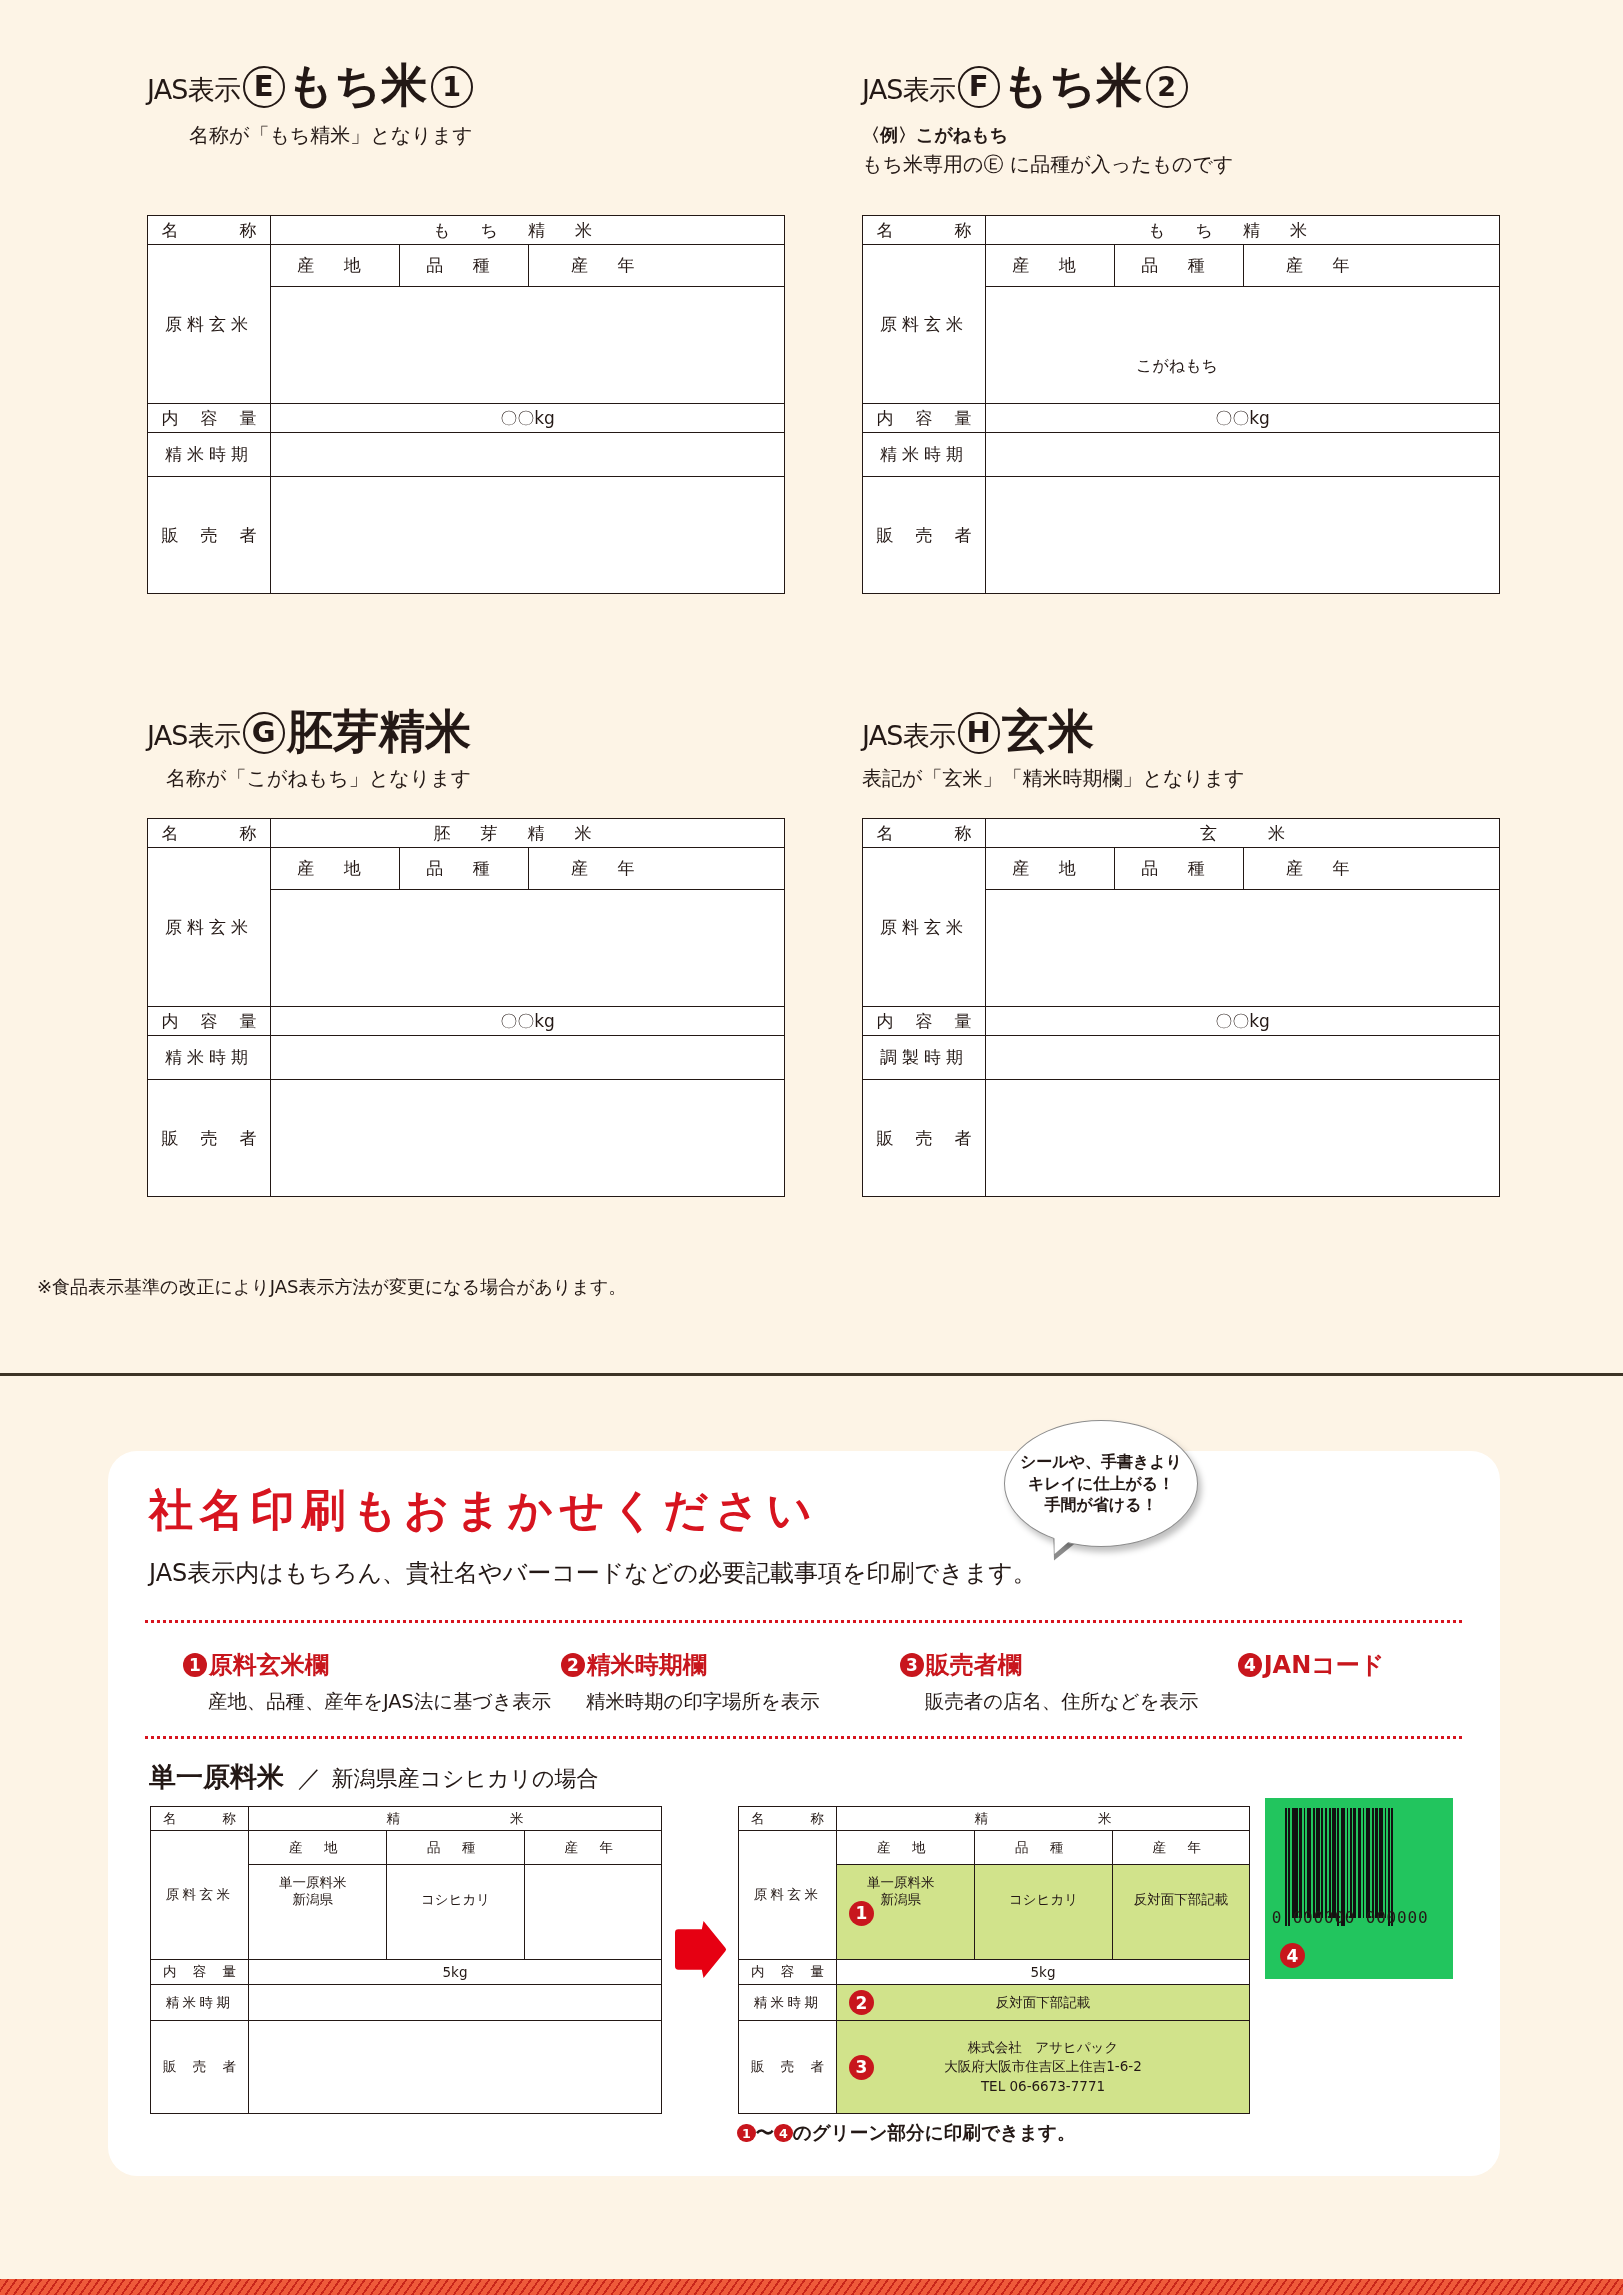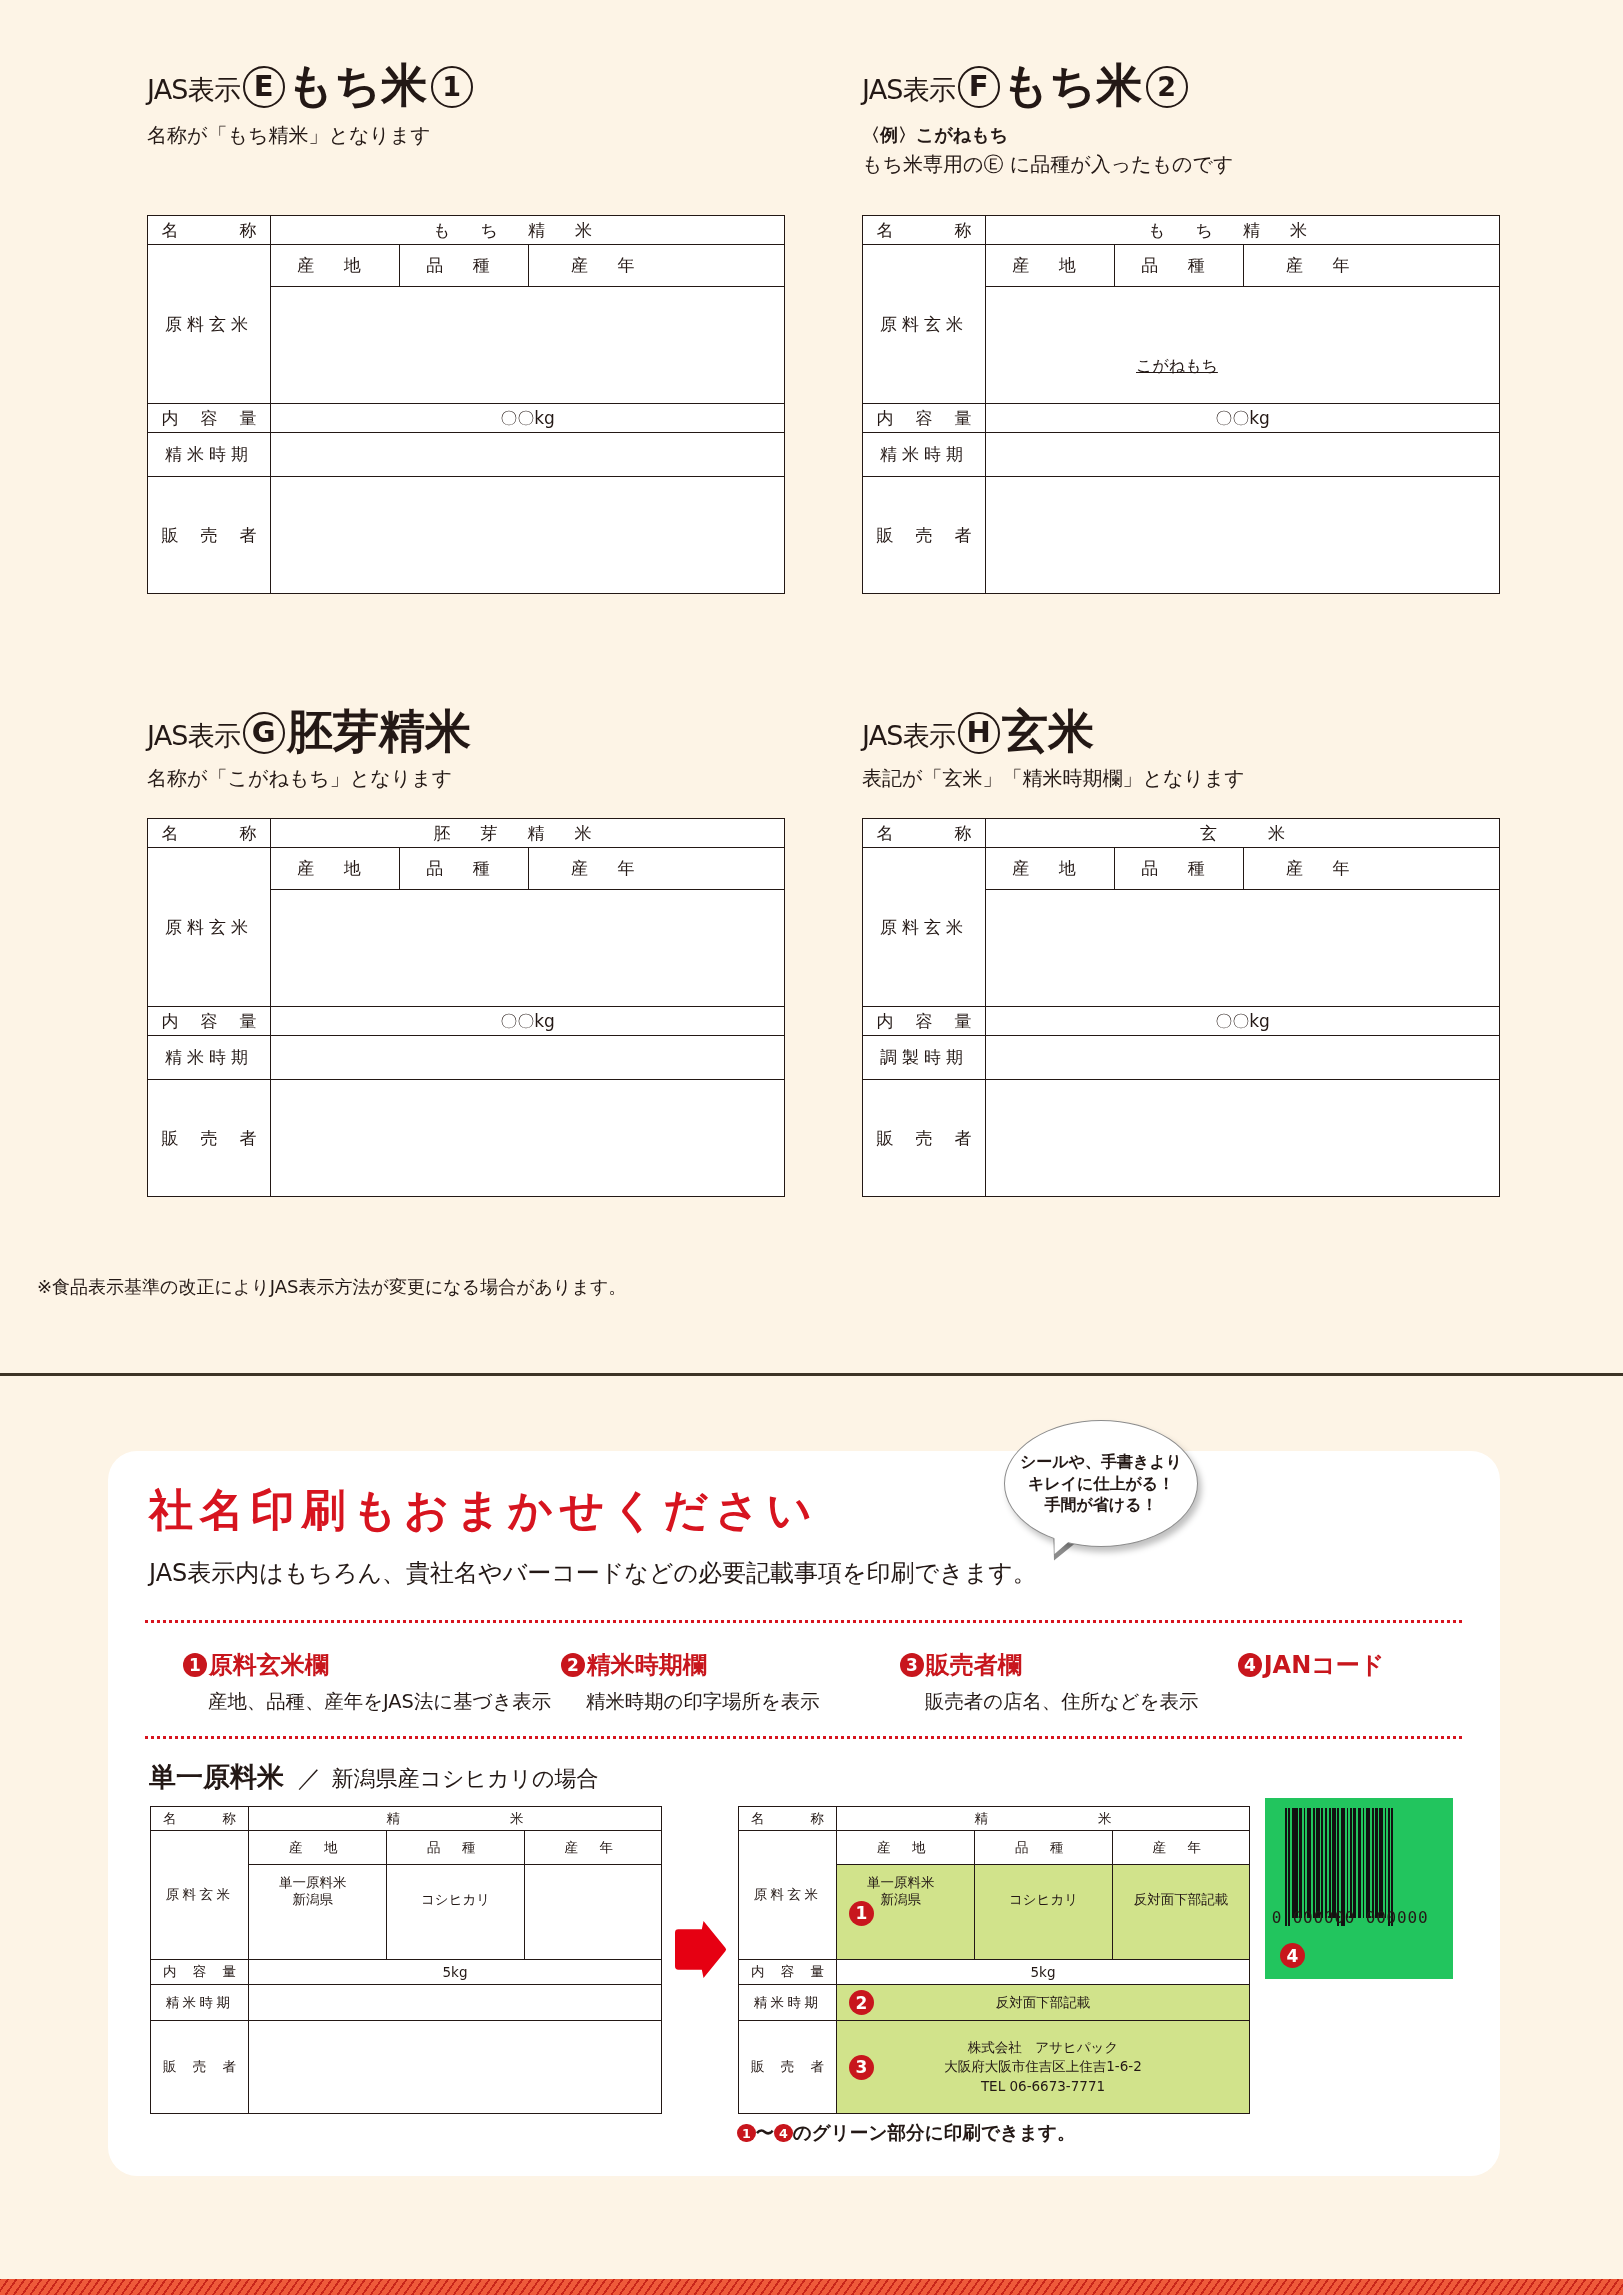--- a/index.html
+++ b/index.html
@@ -20,21 +20,21 @@
     display: inline-flex; align-items: center; justify-content: center;
     width: 42px; height: 42px; border: 2.5px solid #231815; border-radius: 50%;
     font-size: 29px; font-weight: bold; margin: 0 2.5px 3.4px 2.5px; line-height: 1;
   }
   .jas-title { font-size: 46px; font-weight: bold; line-height: 1; padding-bottom: 3.4px; }
   .jas-num {
     display: inline-flex; align-items: center; justify-content: center;
     width: 42px; height: 42px; border: 2.5px solid #231815; border-radius: 50%;
     font-size: 27px; font-weight: bold; margin: 0 0 3.4px 3.4px; line-height: 1;
   }
-  .jas-desc { font-size: 20px; line-height: 1.2; white-space: nowrap; }
+  .jas-desc { font-size: 20px; line-height: 1.2; white-space: nowrap; text-align: right; }
   .jas-example { font-size: 18px; font-weight: bold; white-space: nowrap; }
 
   
   .ltable {
     position: absolute; width: 638px; background: #fff;
     border: 1.7px solid #231815; border-collapse: collapse;
   }
   .ltable td { border: 1.7px solid #231815; font-size: 17px; padding: 0; }
   .ltable .lh { width: 123px; text-align: center; letter-spacing: 5px; }
   .ltable .lh-spread { text-align: justify; text-align-last: justify; padding: 0 13.5px; letter-spacing: 0; }
@@ -189,21 +189,21 @@
     <td class="lh lh-spread">名　称</td>
     <td colspan="3" class="name-val">もち精米</td>
   </tr>
   <tr>
     <td rowspan="2" class="lh">原料玄米</td>
     <td class="sub-h" style="width:129px;">産 地</td>
     <td class="sub-h" style="width:129px;">品 種</td>
     <td class="sub-h" style="text-align:left; padding-left:42px;">産 年</td>
   </tr>
   <tr style="height:117px;">
-    <td colspan="3" style="padding-left:150px; padding-top:42px; font-size:16px;text-decoration:underline;">こがねもち</td>
+    <td colspan="3" style="padding-left:150px; padding-top:42px; font-size:16px;">こがねもち</td>
   </tr>
   <tr style="height:29px;">
     <td class="lh lh-spread">内容量</td>
     <td colspan="3" class="center">〇〇kg</td>
   </tr>
   <tr style="height:44px;">
     <td class="lh">精米時期</td>
     <td colspan="3"></td>
   </tr>
   <tr style="height:117px;">

